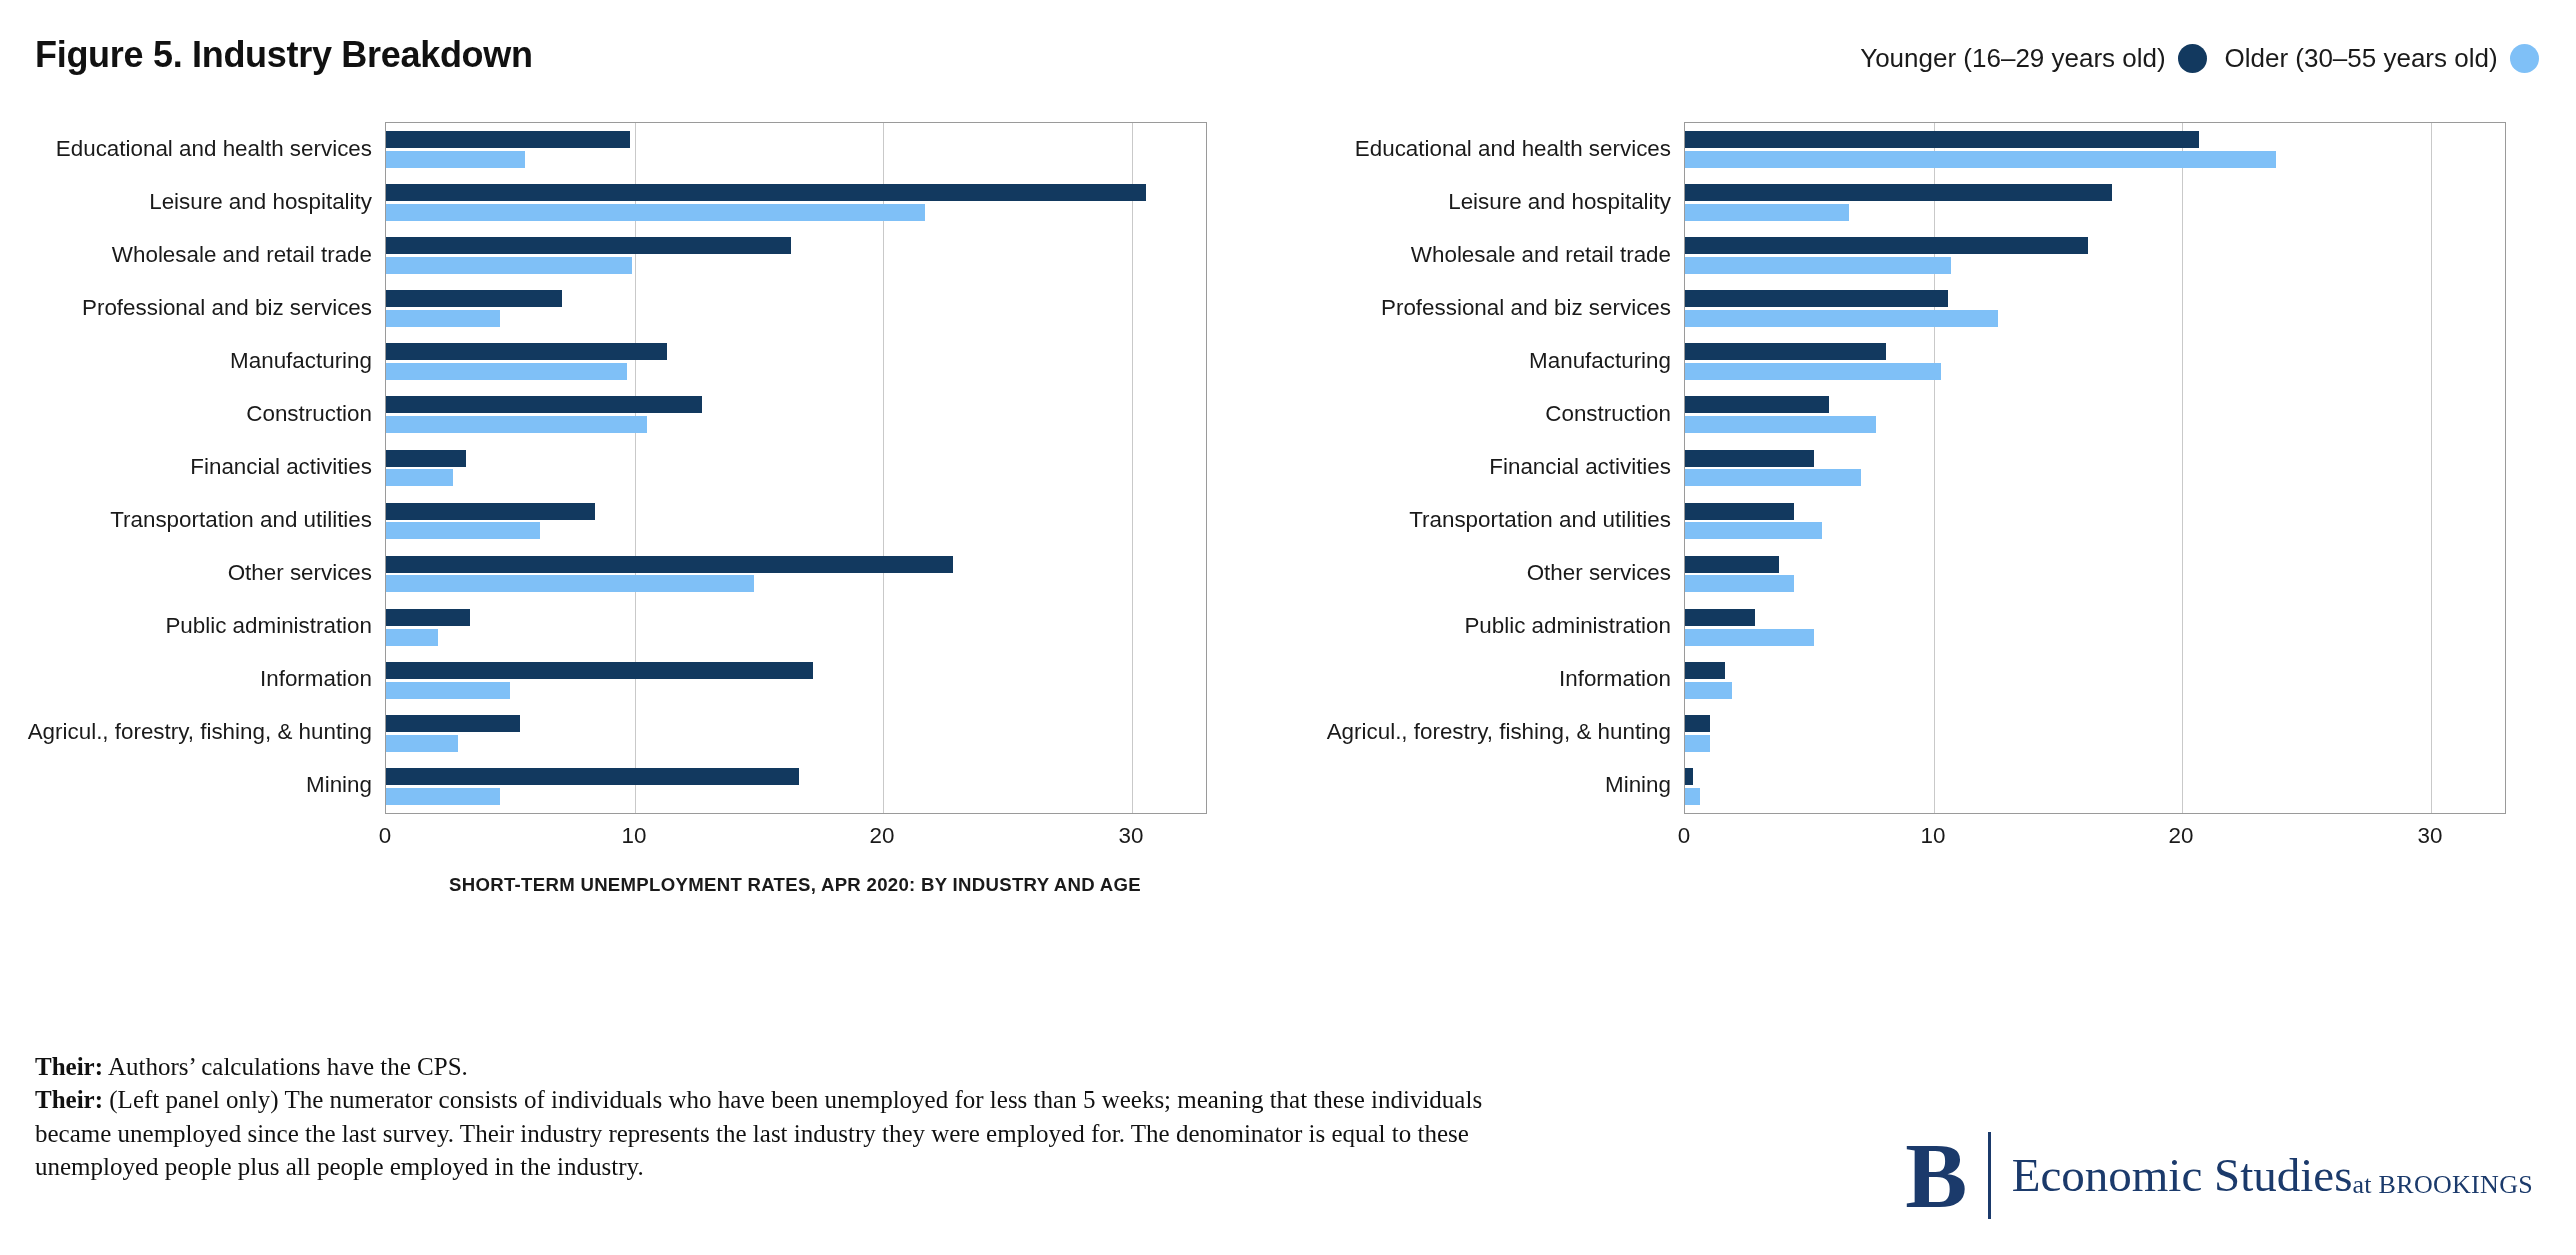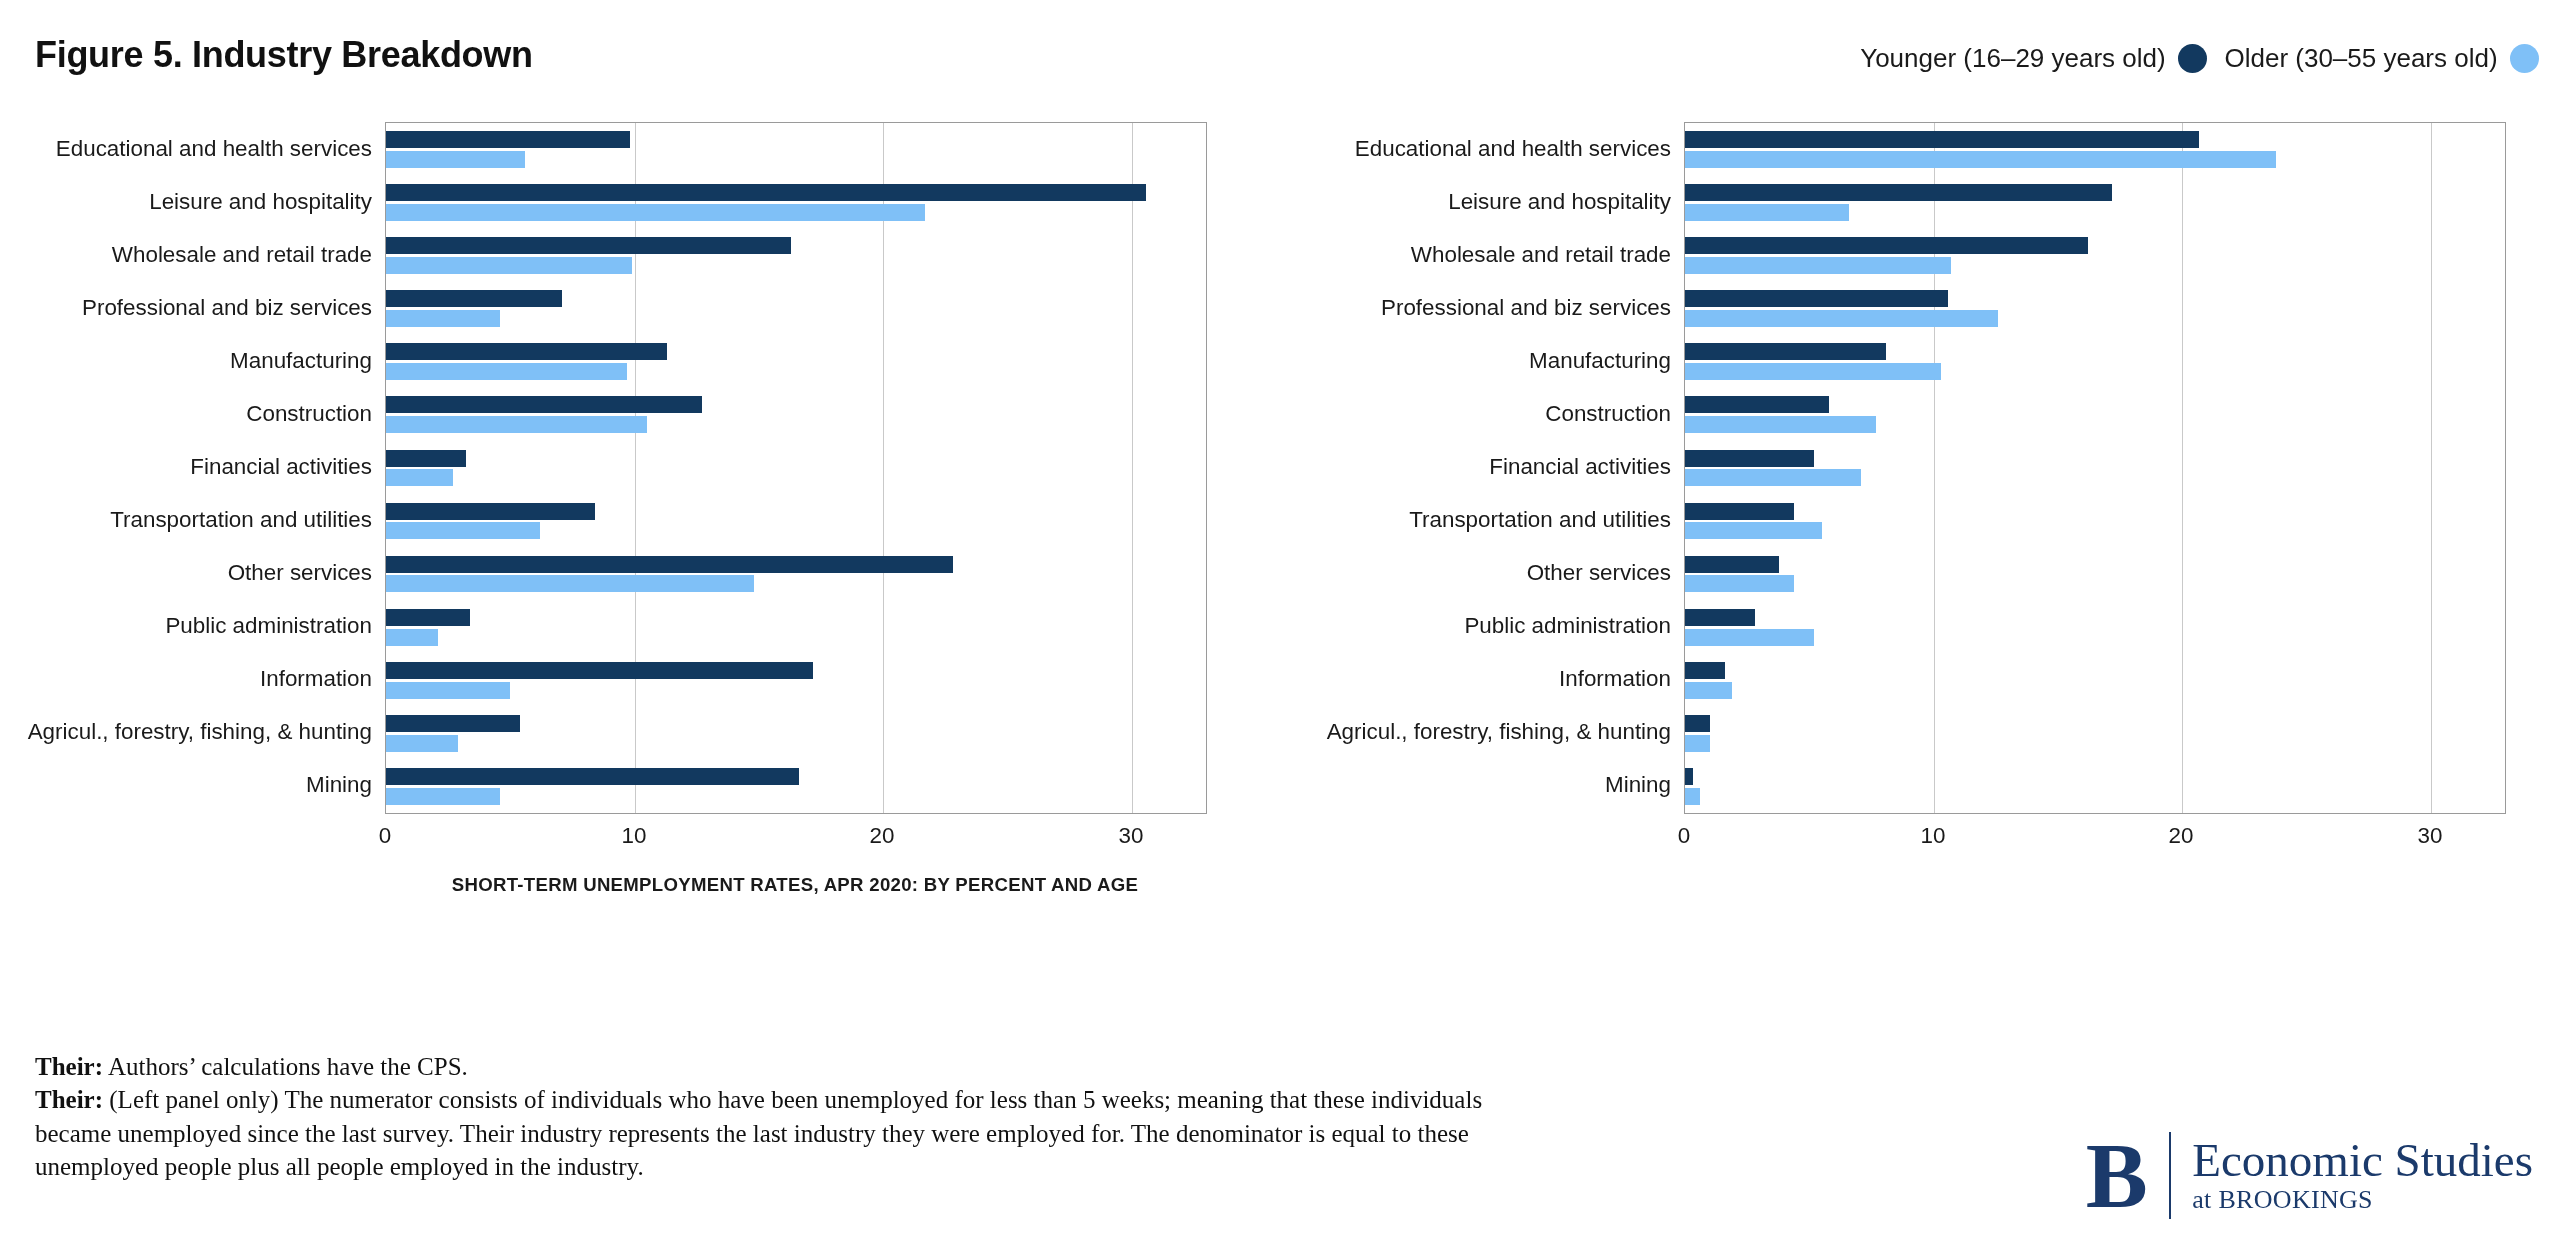--- a/index.html
+++ b/index.html
@@ -154,22 +154,23 @@
     line-height: 0.86;
     color: #1b3a6b;
   }
   .brand-rule {
     width: 2.5px;
     height: 87px;
     background: #1b3a6b;
   }
   .brand-text {
     display: flex;
-    flex-direction: column;
+    flex-direction: row;
     justify-content: center;
+    align-items: flex-end;
   }
   .brand-title {
     font-family: "Liberation Serif", serif;
     font-size: 47px;
     color: #1b3a6b;
     line-height: 1.05;
     white-space: nowrap;
   }
   .brand-sub {
     font-family: "Liberation Serif", serif;
@@ -245,21 +246,21 @@
           <div class="bar older" style="left: 0px; height: 17px; width: 72px; top: 612px; background: rgb(127, 192, 247);"></div>
           <div class="bar younger" style="left: 0px; height: 17px; width: 413px; top: 645px; background: rgb(18, 57, 95);"></div>
           <div class="bar older" style="left: 0px; height: 17px; width: 114px; top: 665px; background: rgb(127, 192, 247);"></div>
         </div>
       <div id="xaxis-0">
           <div class="xaxis-tick" style="left: 385px; top: 701px;">0</div>
           <div class="xaxis-tick" style="left: 634px; top: 701px;">10</div>
           <div class="xaxis-tick" style="left: 882px; top: 701px;">20</div>
           <div class="xaxis-tick" style="left: 1131px; top: 701px;">30</div>
         </div>
-      <div class="xaxis-title" id="xtitle-0" style="left: 385px; width: 820px; top: 752px;">SHORT-TERM UNEMPLOYMENT RATES, APR 2020: BY PERCENT AND AGE</div>
+      <div class="xaxis-title" id="xtitle-0" style="left: 385px; width: 820px; top: 752px;">SHORT-TERM UNEMPLOYMENT RATES, APR 2020: BY INDUSTRY AND AGE</div>
     </div>
   </div>
 
   <div class="panel panel-right">
     <div class="plot-wrap" id="wrap-1" style="height: 839px;">
       <div class="labels-col" id="labels-1" style="left: 0px; width: 372px; height: 690px;">
           <div class="row-label" style="top: 26.5px;">Educational and health services</div>
           <div class="row-label" style="top: 80px;">Leisure and hospitality</div>
           <div class="row-label" style="top: 133px;">Wholesale and retail trade</div>
           <div class="row-label" style="top: 186px;">Professional and biz services</div>

